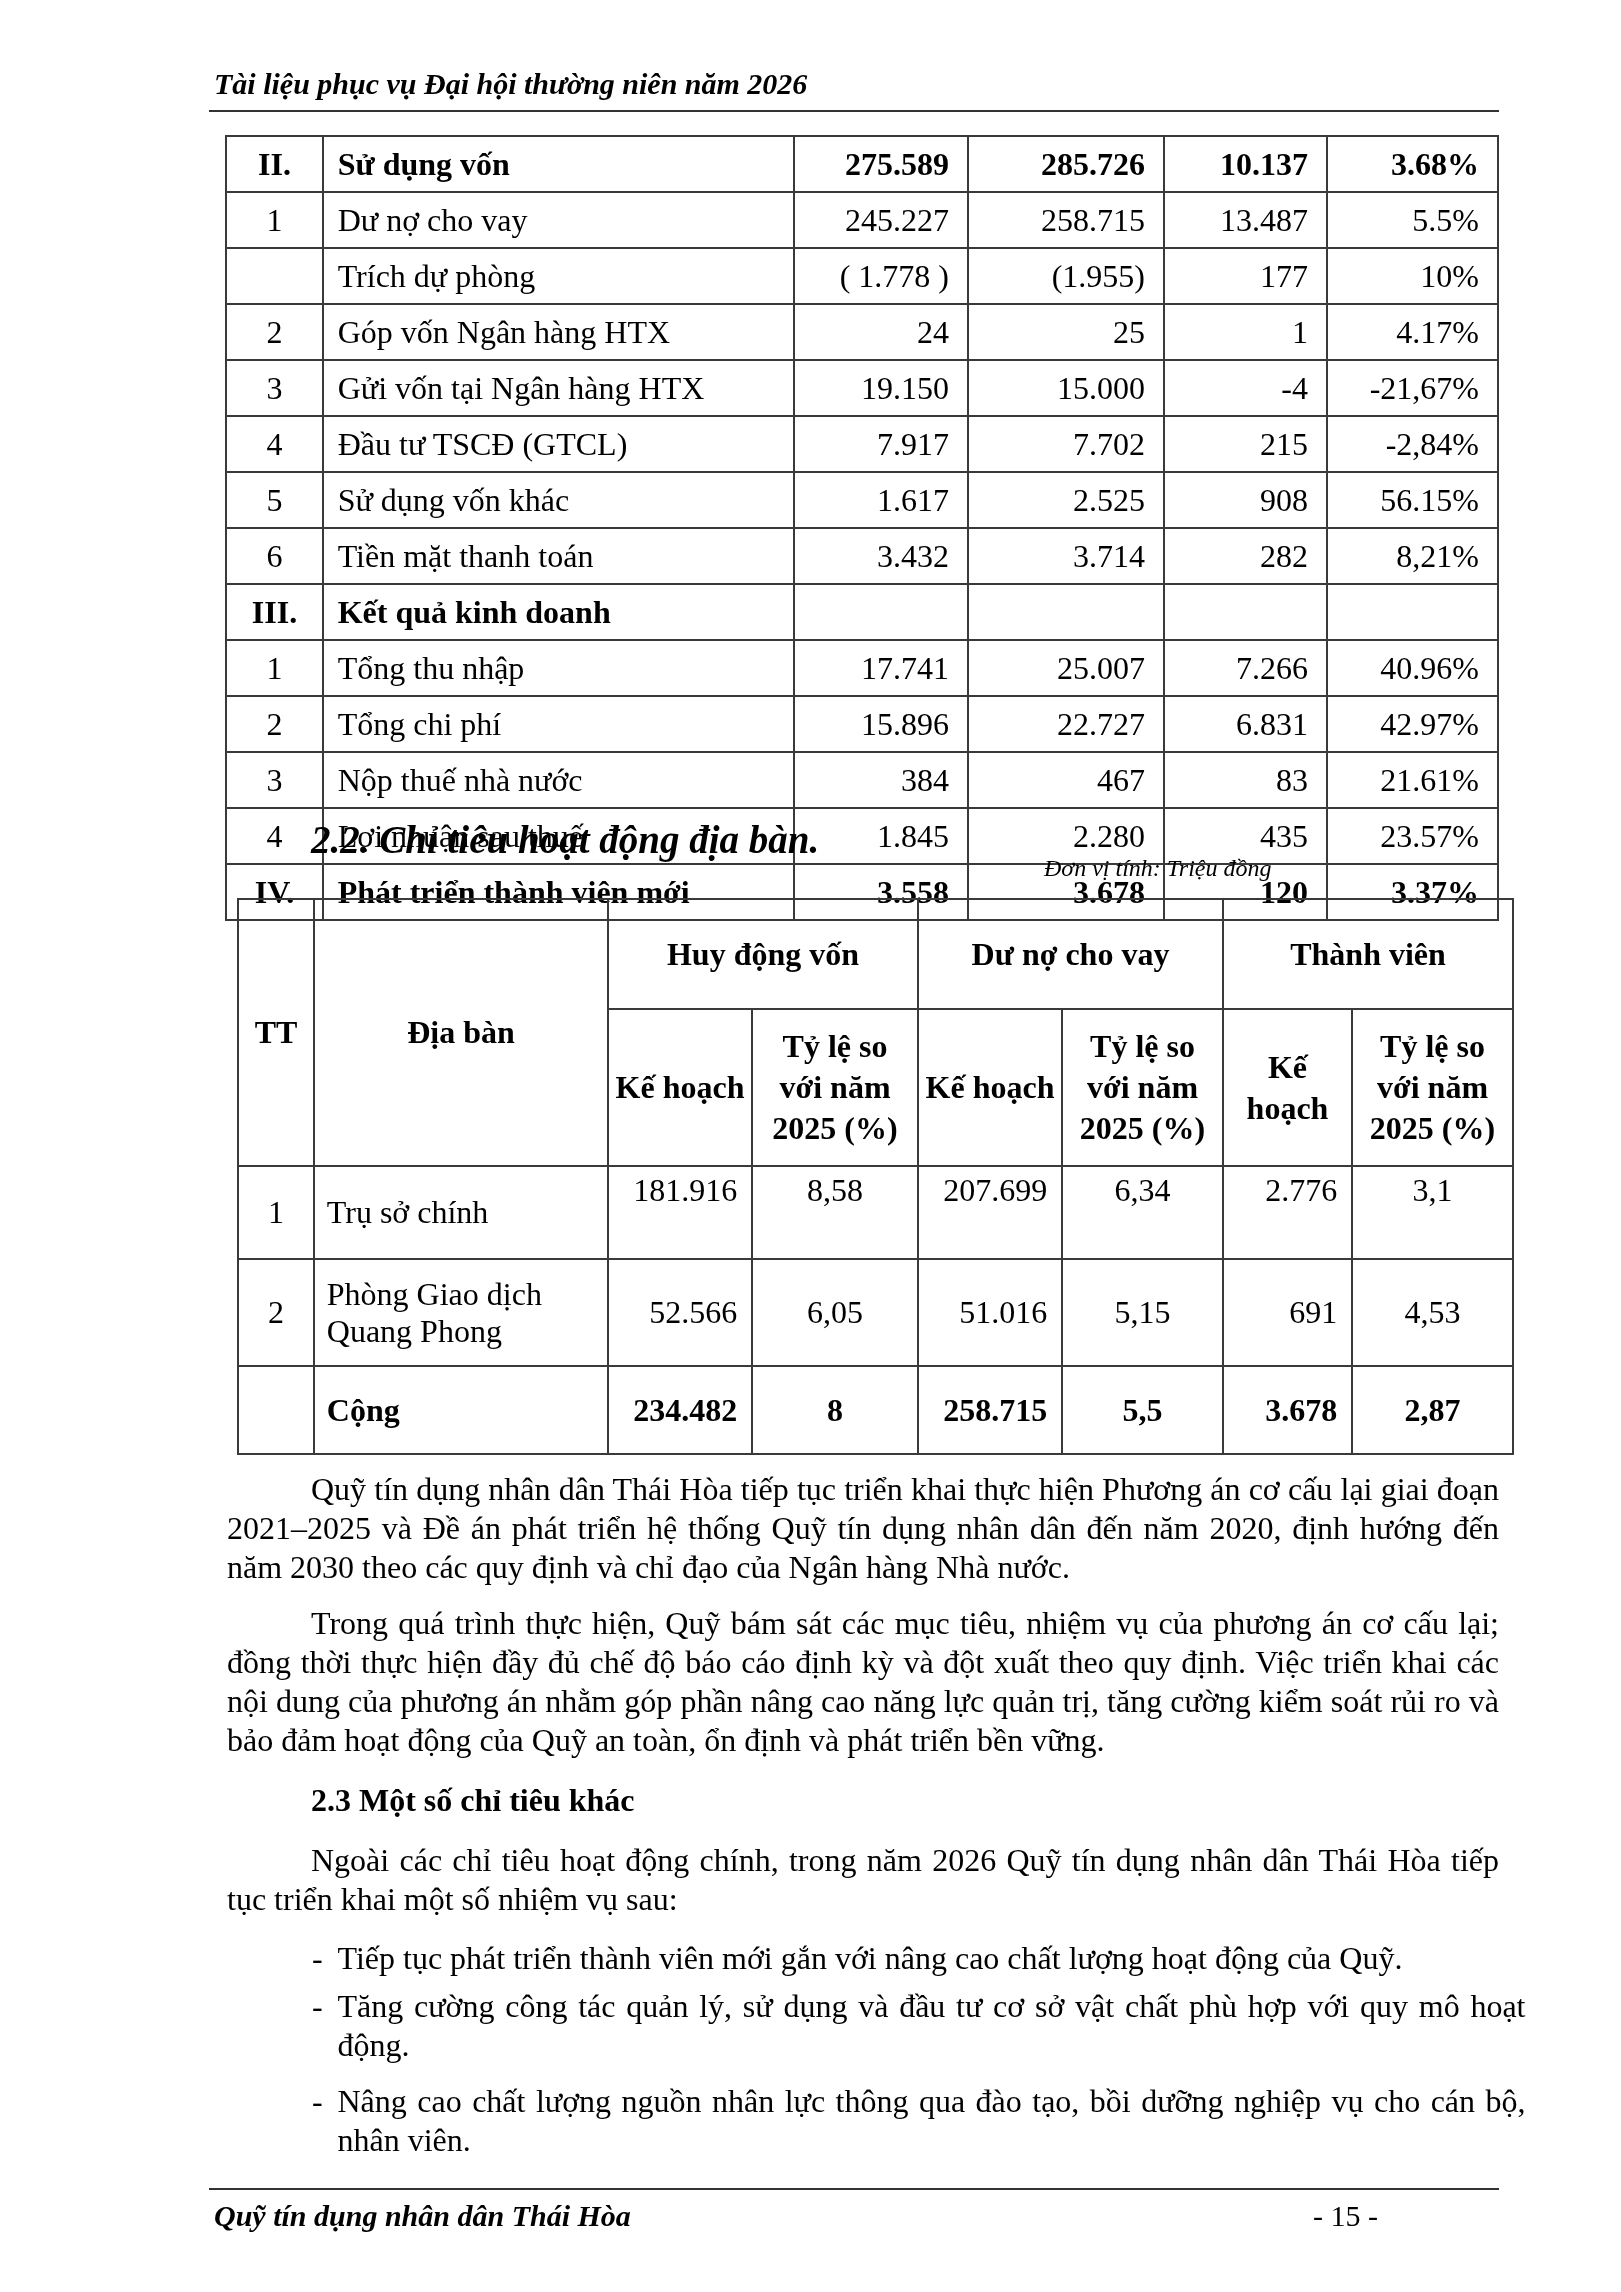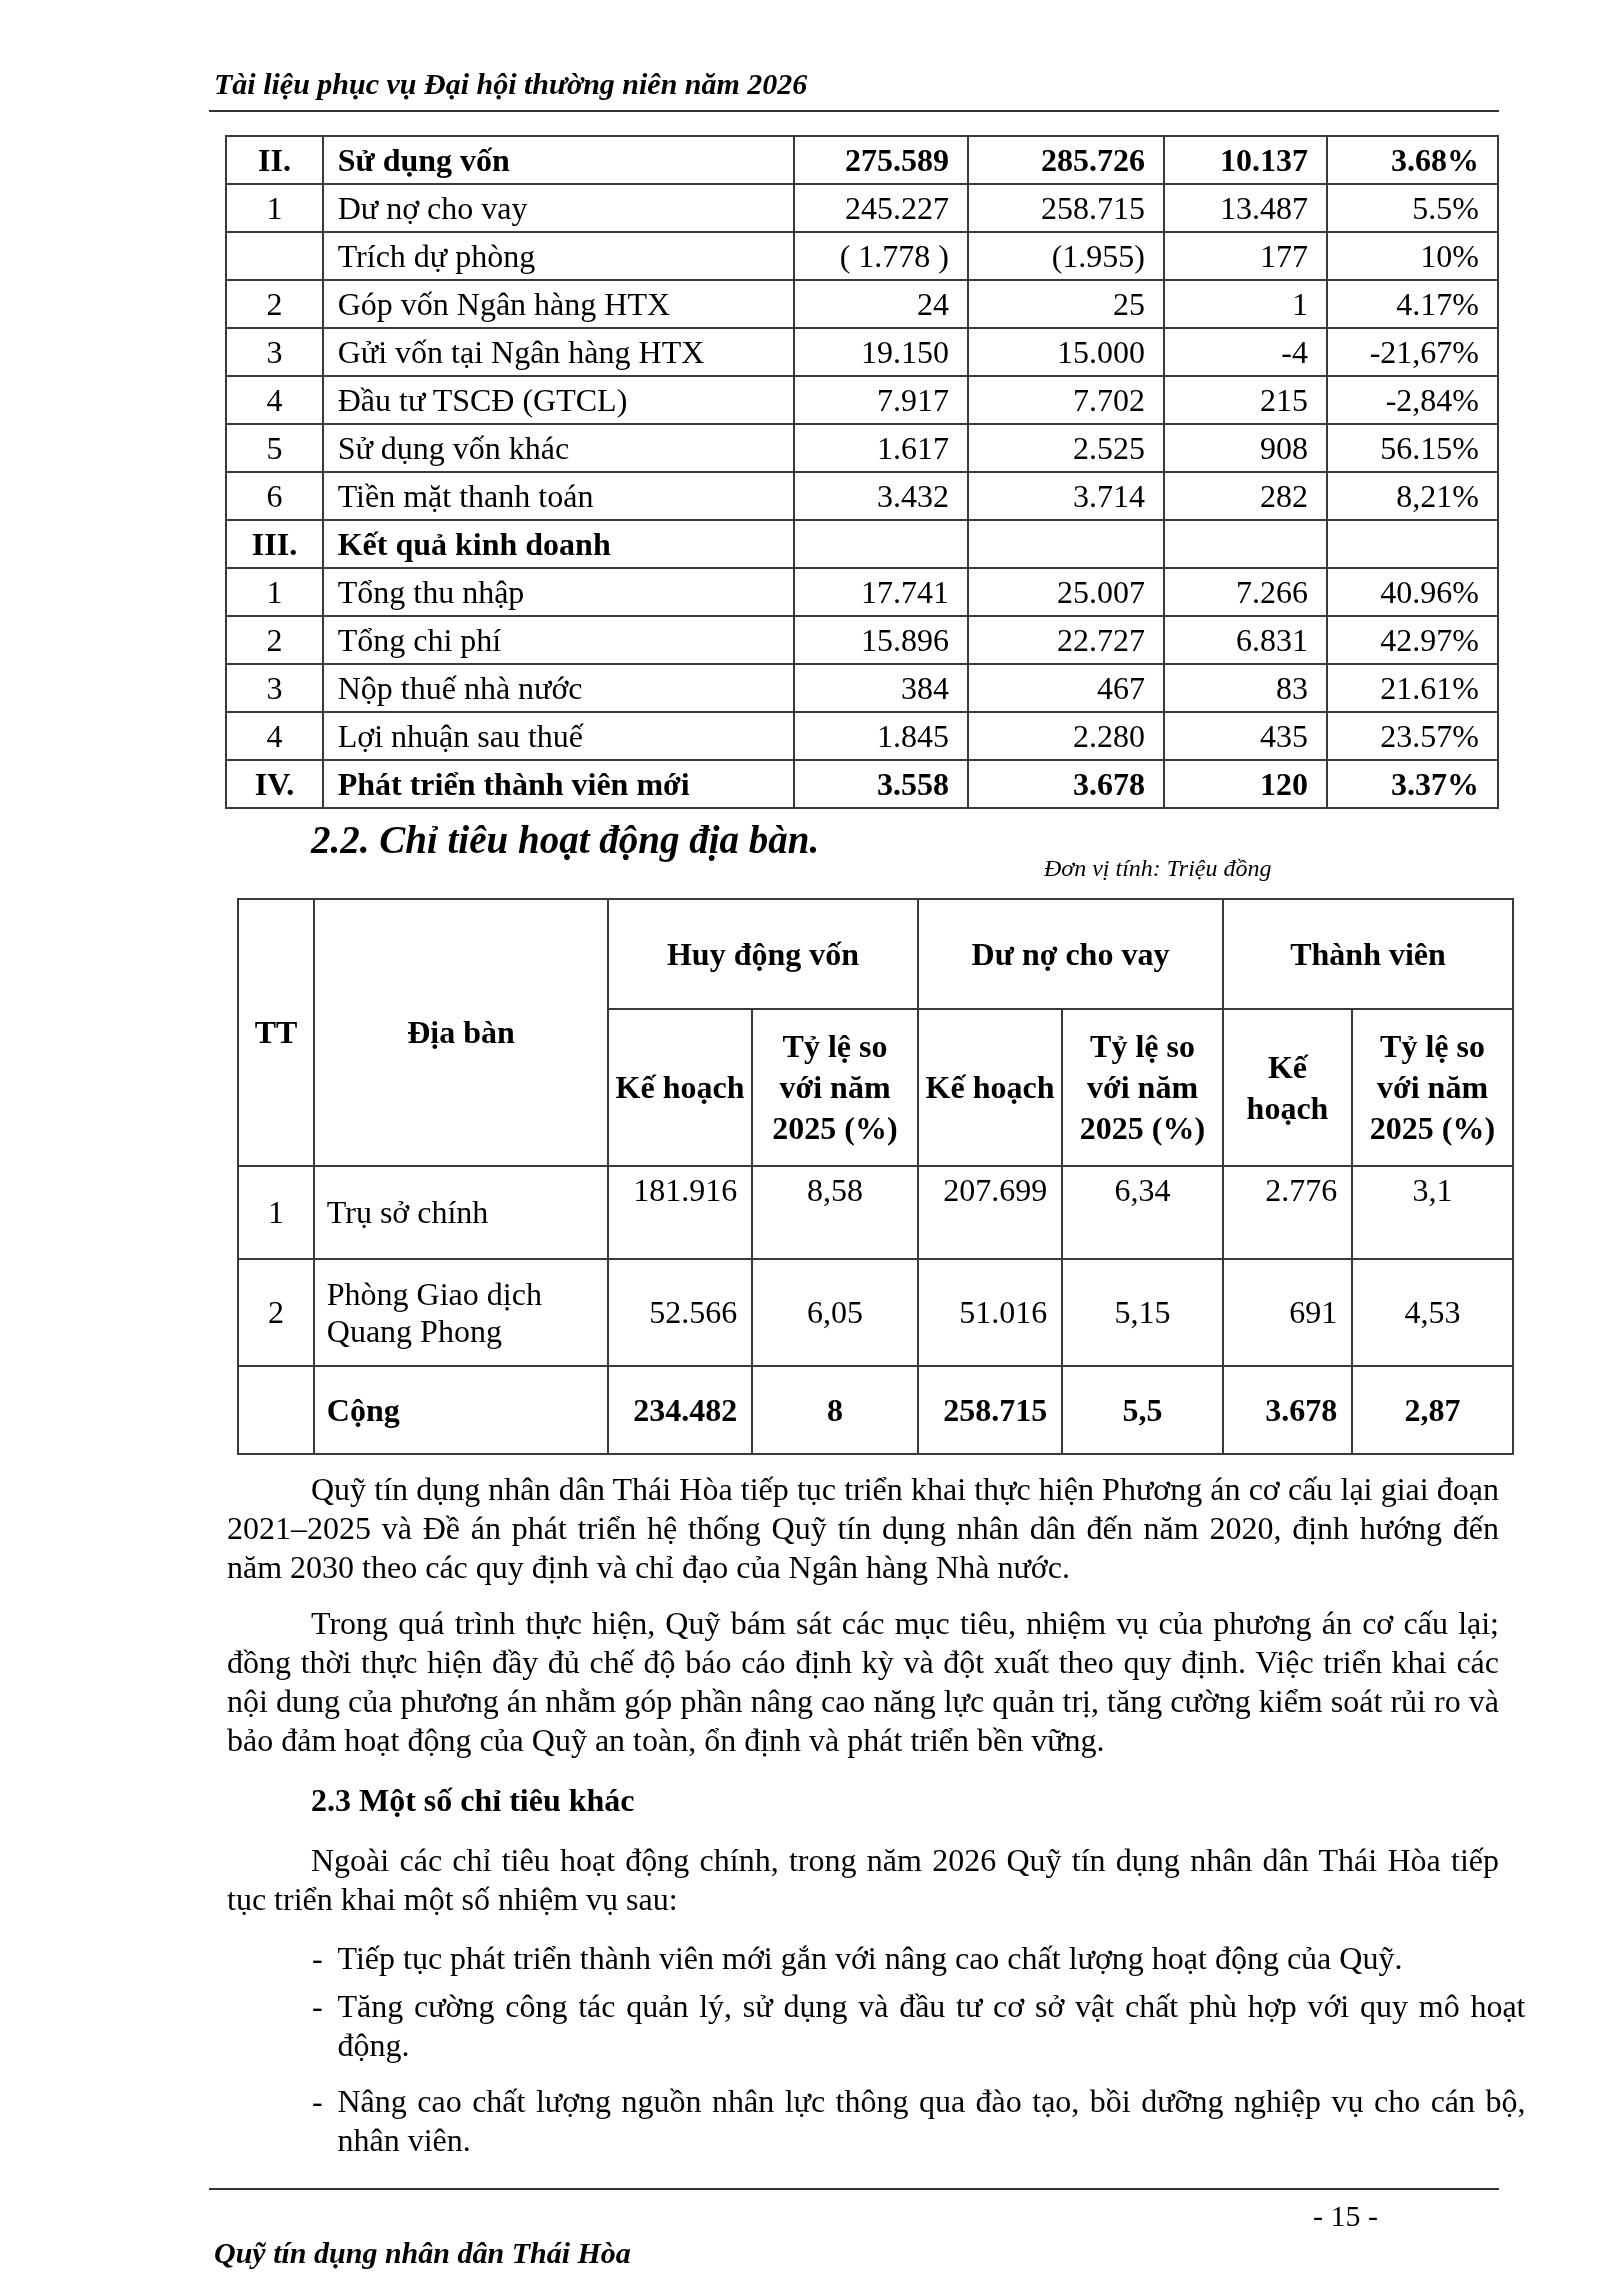--- a/index.html
+++ b/index.html
@@ -4,39 +4,39 @@
 <style>
   html, body { margin:0; padding:0; background:#ffffff; }
   body { width:1621px; height:2293px; position:relative; overflow:hidden;
          font-family:"Liberation Serif", "DejaVu Serif", serif; color:#000; }
   .abs { position:absolute; }
   .hdr { left:214px; top:67px; font-size:30px; font-style:italic; font-weight:bold; }
   .hdr-line { left:209px; top:110px; width:1290px; height:2px; background:#333; }
   table { border-collapse:collapse; position:absolute; table-layout:fixed; }
   td { border:2px solid #3a3a3a; padding:0 13.7px; font-size:32px; line-height:37px; white-space:nowrap; }
   .t1 { left:225px; top:135px; }
-  .t1 tr { height:48px; }
+  .t1 tr { height:56px; }
   .t1 td.c { text-align:center; padding:0; }
   .t1 td.r { text-align:right; padding-right:18px; }
   .b { font-weight:bold; }
   .t2 { left:237px; top:898px; }
   .t2 td { text-align:center; padding:0 5.9px; vertical-align:middle; }
   .t2 .hd td { font-weight:bold; }
   .t2 td.r { text-align:right; padding-right:13.7px; }
   .t2 td.l { text-align:left; padding-left:11.8px; white-space:normal; }
   .t2 td.top { vertical-align:top; padding-top:5px; }
   .t2 td.wrap { white-space:normal; line-height:41px; }
   .h22 { left:311px; top:817px; font-size:39px; font-style:italic; font-weight:bold; }
   .unit { left:1044px; top:855px; font-size:24px; font-style:italic; }
   .para { left:227px; width:1272px; font-size:32px; line-height:39px; text-align:justify; text-indent:84px; }
   .h23 { left:311px; top:1782px; font-size:32px; font-weight:bold; }
   .bullet { left:312px; width:1188px; font-size:32px; line-height:39px; text-align:justify; padding-left:25.5px; }
   .bullet .dash { position:absolute; left:0; top:0; }
   .ftr-line { left:209px; top:2188px; width:1290px; height:2px; background:#333; }
-  .ftr { left:214px; top:2199px; font-size:30px; font-style:italic; font-weight:bold;margin-top:37px; }
+  .ftr { left:214px; top:2199px; font-size:30px; font-style:italic; font-weight:bold; }
   .pg { left:1313px; top:2199px; font-size:30px; }
 </style>
 </head>
 <body>
 
 <div class="abs hdr">Tài liệu phục vụ Đại hội thường niên năm 2026</div>
 <div class="abs hdr-line"></div>
 
 <table class="t1">
   <colgroup>

